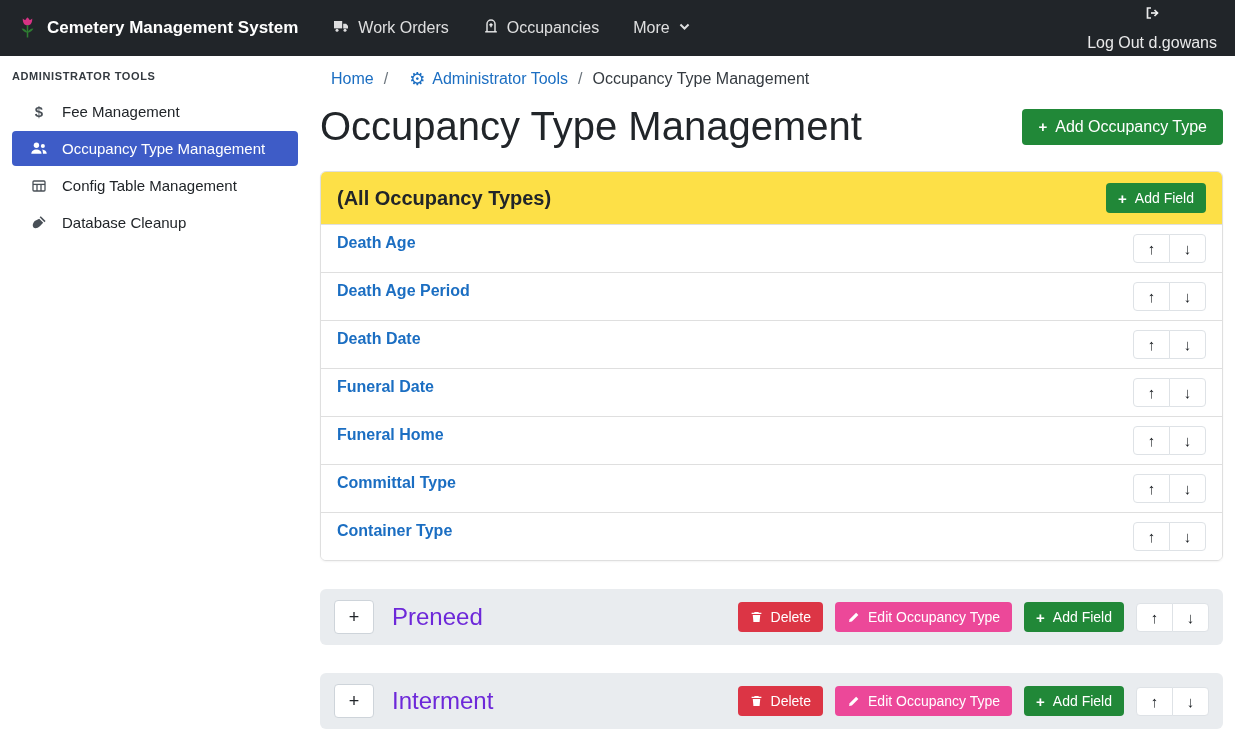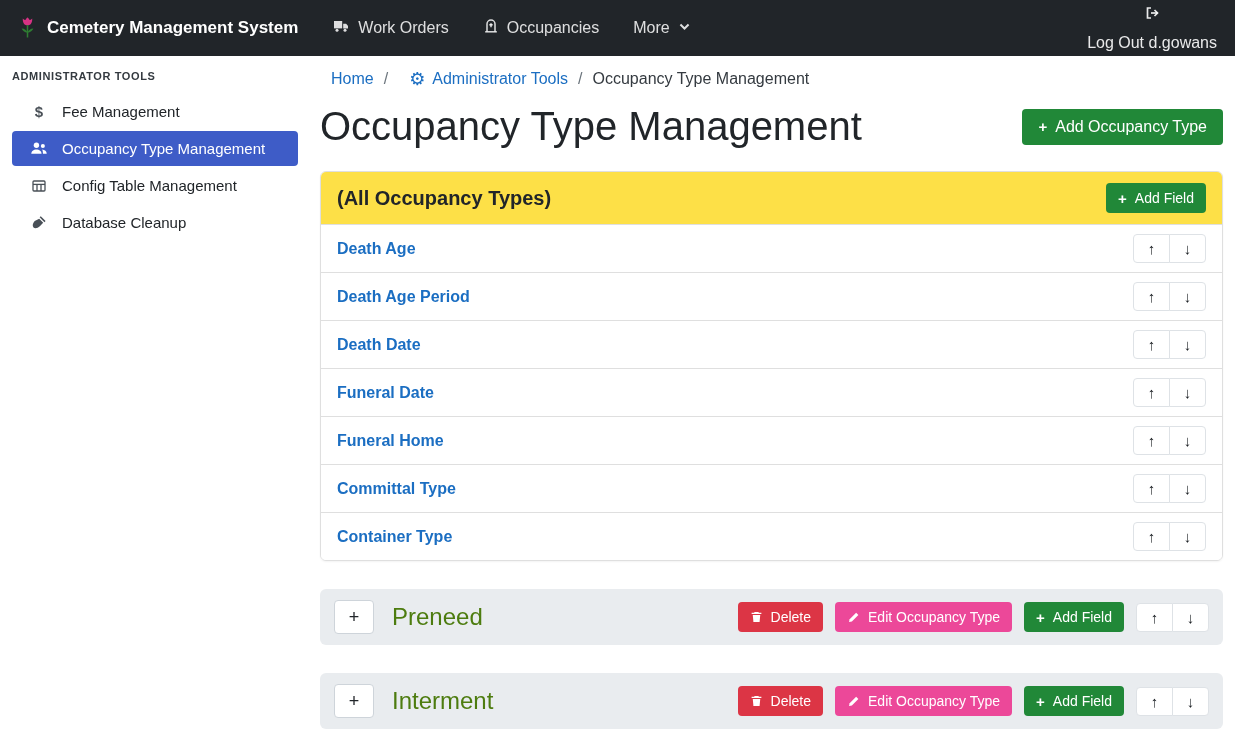--- a/index.html
+++ b/index.html
@@ -50,37 +50,37 @@
   .btn-red { background:#dc3545; }
   .btn-teal { background:#ec4899; }
   .plus-glyph { font-weight:700; font-size:15px; line-height:1; }
 
   
   .card { margin-top:22px; border:1px solid rgba(0,0,0,.125); border-radius:6px;
     box-shadow:0 1px 2px rgba(0,0,0,.05); overflow:hidden; }
   .card-header { background:#fde047; padding:11px 16px; display:flex; align-items:center;
     justify-content:space-between; }
   .card-title { font-size:20px; font-weight:700; color:#212529; }
-  .field-row { display:flex; align-items:center; justify-content:space-between;
+  .field-row { display:flex; justify-content:space-between;
     padding:9px 16px; border-top:1px solid rgba(0,0,0,.125); background:#fff;gap:27px; }
   .field-link { font-size:16px; font-weight:700; color:#1b6ec2; text-decoration:none; cursor:pointer; }
   .arrow-group { display:flex; }
   .arrow-btn { width:37px; height:29px; background:#fff; border:1px solid #dee2e6;
     color:#212529; font-size:15px; cursor:pointer; display:flex; align-items:center;
     justify-content:center; font-family:inherit; }
   .arrow-btn:first-child { border-radius:4px 0 0 4px; }
   .arrow-btn:last-child { border-radius:0 4px 4px 0; margin-left:-1px; }
 
   
   .section-bar { margin-top:28px; background:#e9ecef; border-radius:6px; padding:11px 14px;
     display:flex; align-items:center; }
   .expand-btn { width:40px; height:34px; background:#fff; border:1px solid #ced4da;
     border-radius:4px; font-size:18px; color:#212529; cursor:pointer; display:flex;
     align-items:center; justify-content:center; font-family:inherit; }
-  .section-title { margin-left:18px; font-size:24px; font-weight:500; color:#4d7c0f; }
+  .section-title { margin-left:18px; font-size:24px; font-weight:500; color:#6d28d9; }
   .section-actions { margin-left:auto; display:flex; align-items:center; gap:12px; }
   .icon-in-btn { display:flex; }
 </style>
 </head>
 <body>
 
 <div class="navbar">
   <div class="brand">
     <span>
       <svg width="19" height="24" viewBox="0 0 20 24">

